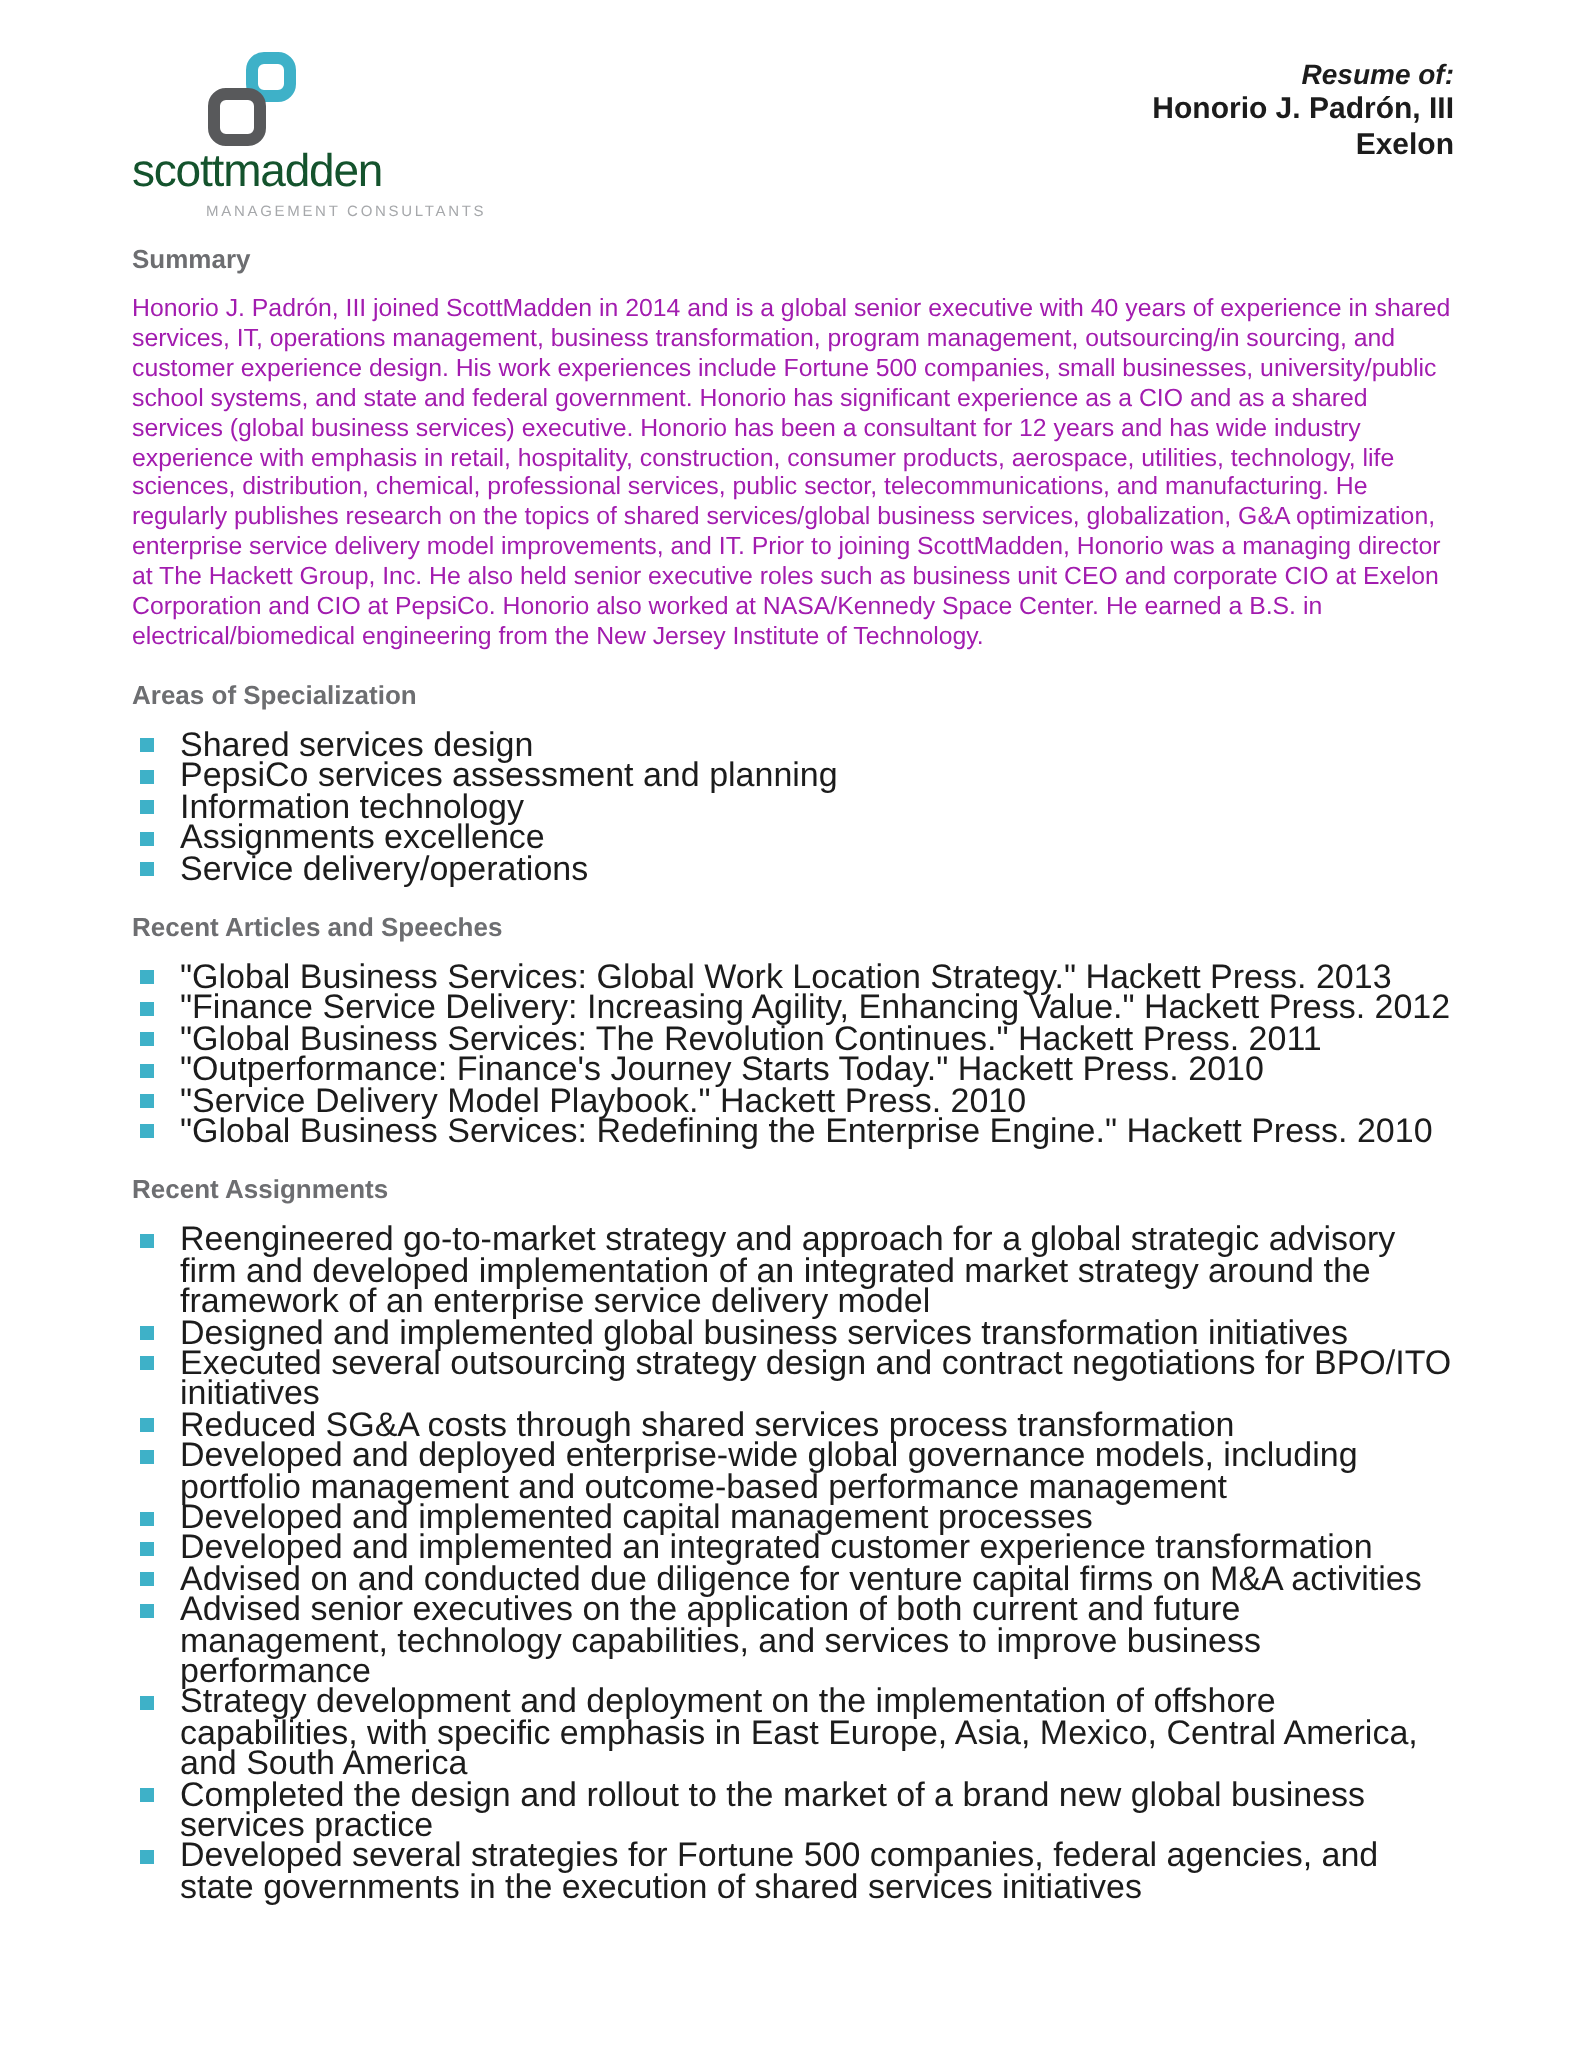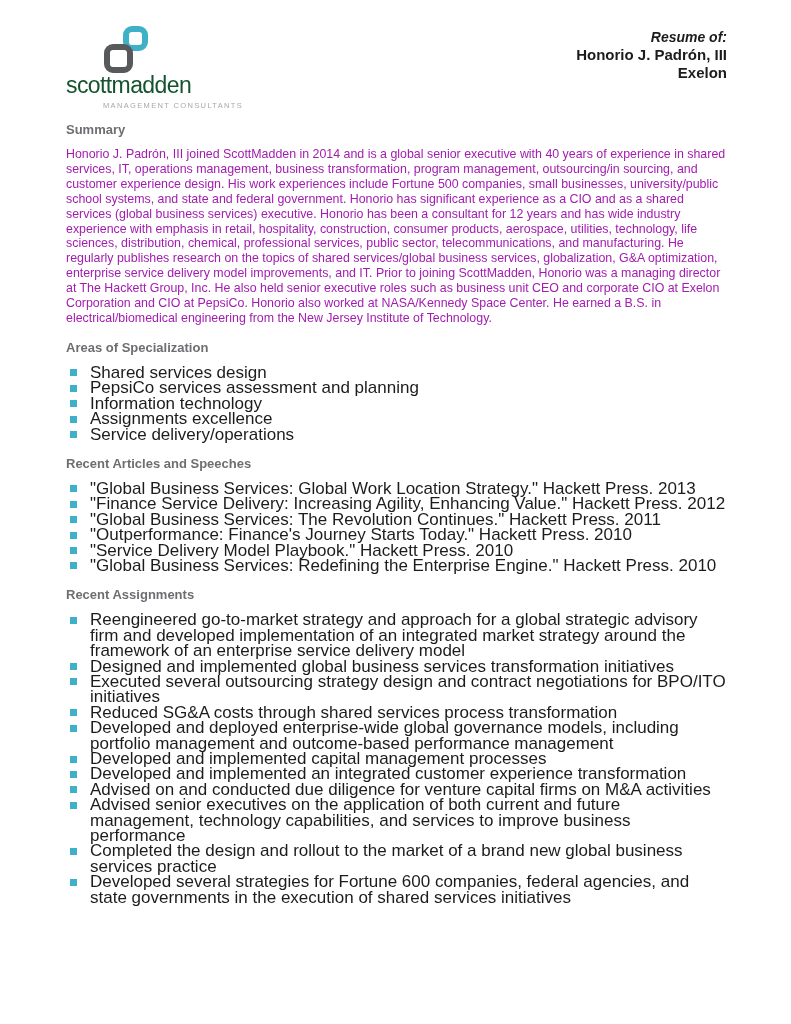--- a/index.html
+++ b/index.html
@@ -179,18 +179,19 @@
         <li class="bullet-item"><span class="sq-bullet"></span><span>Reengineered go-to-market strategy and approach for a global strategic advisory firm and developed implementation of an integrated market strategy around the framework of an enterprise service delivery model</span></li>
         <li class="bullet-item"><span class="sq-bullet"></span><span>Designed and implemented global business services transformation initiatives</span></li>
         <li class="bullet-item"><span class="sq-bullet"></span><span>Executed several outsourcing strategy design and contract negotiations for BPO/ITO initiatives</span></li>
         <li class="bullet-item"><span class="sq-bullet"></span><span>Reduced SG&amp;A costs through shared services process transformation</span></li>
         <li class="bullet-item"><span class="sq-bullet"></span><span>Developed and deployed enterprise-wide global governance models, including portfolio management and outcome-based performance management</span></li>
         <li class="bullet-item"><span class="sq-bullet"></span></li>
         <li class="bullet-item"><span class="sq-bullet"></span><span>Developed and implemented capital management processes</span></li>
         <li class="bullet-item"><span class="sq-bullet"></span><span>Developed and implemented an integrated customer experience transformation</span></li>
         <li class="bullet-item"><span class="sq-bullet"></span><span>Advised on and conducted due diligence for venture capital firms on M&amp;A activities</span></li>
         <li class="bullet-item"><span class="sq-bullet"></span><span>Advised senior executives on the application of both current and future management, technology capabilities, and services to improve business performance</span></li>
+        <li class="bullet-item"><span class="sq-bullet"></span><span>Strategy development and deployment on the implementation of offshore capabilities, with specific emphasis in East Europe, Asia, Mexico, Central America, and South America</span></li>
         <li class="bullet-item"><span class="sq-bullet"></span><span>Completed the design and rollout to the market of a brand new global business services practice</span></li>
-        <li class="bullet-item"><span class="sq-bullet"></span><span>Developed several strategies for Fortune 600 companies, federal agencies, and state governments in the execution of shared services initiatives</span></li>
+        <li class="bullet-item"><span class="sq-bullet"></span><span>Developed several strategies for Fortune 500 companies, federal agencies, and state governments in the execution of shared services initiatives</span></li>
       </ul>
   </section>
 
 </div>
 
 </body></html>

